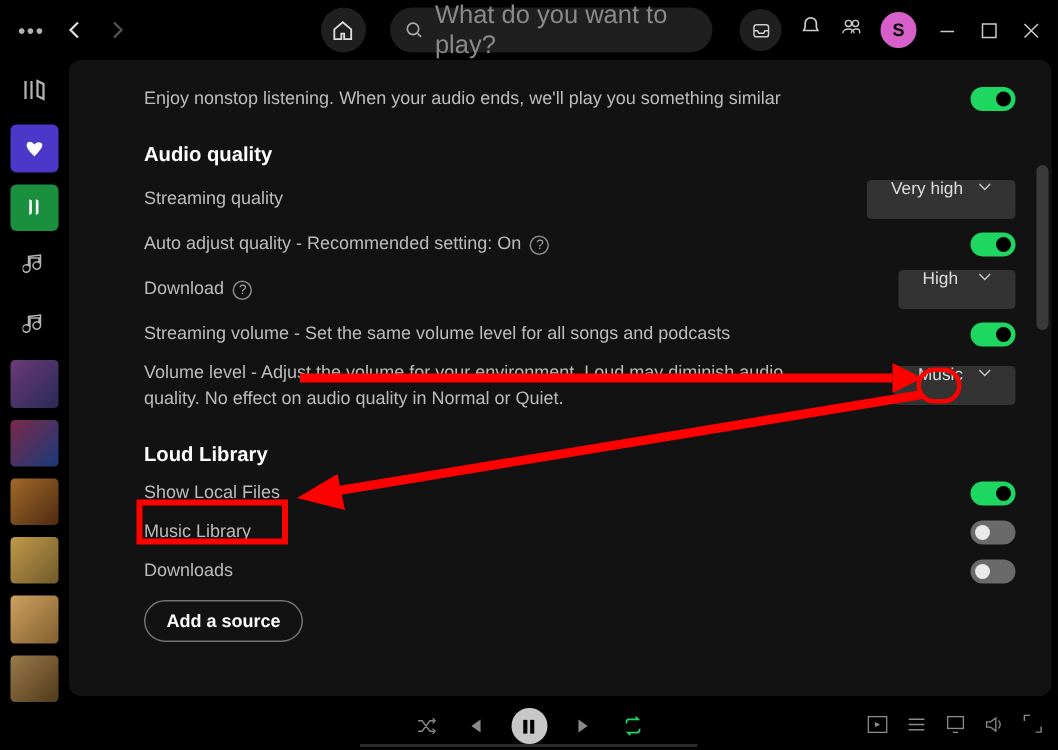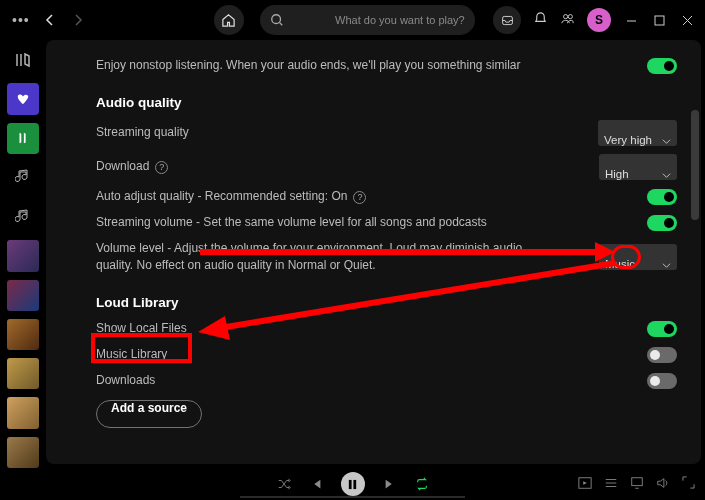--- a/index.html
+++ b/index.html
@@ -5,21 +5,21 @@
   * { margin: 0; padding: 0; box-sizing: border-box; }
   html, body { width: 705px; height: 500px; overflow: hidden; background:#000; font-family: -apple-system, "Segoe UI", Helvetica, Arial, sans-serif; color:#b3b3b3; }
   .app { width:705px; height:500px; background:#000; position:relative; }
   
   .topbar { height:40px; display:flex; align-items:center; padding:0 10px; gap:8px; }
   .dots { color:#b3b3b3; font-size:14px; letter-spacing:1px; padding:0 2px;}
   .nav-btn { width:20px; height:20px; display:flex; align-items:center; justify-content:center; color:#b3b3b3; cursor:pointer;}
   .nav-btn.disabled { color:#555;}
   .spacer-sm{width:110px;}
   .circle-btn { width:30px; height:30px; border-radius:50%; background:#1f1f1f; display:flex; align-items:center; justify-content:center; color:#dcdcdc; }
-  .search { flex: 0 0 215px; height:30px; background:#1f1f1f; border-radius:16px; display:flex; align-items:center; padding:0 10px; gap:8px; color:#8a8a8a; font-size:11px; margin-left:8px;justify-content:space-between;}
+  .search { flex: 0 0 215px; height:30px; background:#1f1f1f; border-radius:16px; display:flex; align-items:center; padding:0 10px; gap:8px; color:#8a8a8a; font-size:17px; margin-left:8px;justify-content:space-between;}
   .top-right { margin-left:auto; display:flex; align-items:center; gap:12px;}
   .avatar { width:24px; height:24px; border-radius:50%; background:#d65fc9; color:#000; font-weight:700; font-size:12px; display:flex; align-items:center; justify-content:center;}
   .win-btn { width:16px; height:16px; display:flex; align-items:center; justify-content:center; color:#b3b3b3;}
   
   .body { position:absolute; top:40px; bottom:32px; left:0; right:0; display:flex;}
   .sidebar { width:46px; background:#000; display:flex; flex-direction:column; align-items:center; padding-top:4px; gap:8px;}
   .side-item { width:32px; height:32px; border-radius:4px; display:flex; align-items:center; justify-content:center; color:#b3b3b3; font-size:16px;}
   .side-item.active { background:#4b37c8; color:#fff;}
   .side-item.green { background:#1a8f3d; color:#fff;}
   .side-thumb { width:32px; height:32px; border-radius:3px; background:linear-gradient(135deg,#6b3a7a,#2a2a55);}
@@ -33,23 +33,23 @@
   .content { position:absolute; inset:0; padding:0 24px 0 50px;}
   .section-title { color:#fff; font-weight:700; font-size:13.5px; margin-top:16px; margin-bottom:6px;}
   .cut-title { color:#fff; font-weight:700; font-size:13.5px; margin-top:-3px; margin-bottom:4px; height:12px; overflow:hidden; line-height:0px; position:relative;}
   .row { display:flex; align-items:center; justify-content:space-between; min-height:26px; padding:4px 0;}
   .row .label { font-size:12px; color:#bcbcbc; line-height:1.45; max-width:430px;}
   .toggle { width:30px; height:16px; border-radius:10px; background:#1ed760; position:relative; cursor:pointer;}
   .toggle::after{content:""; position:absolute; width:10px; height:10px; border-radius:50%; background:#000; top:3px; right:3px;}
   .toggle.off { background:#6a6a6a;}
   .toggle.off::after{ right:auto; left:3px; background:#000;}
   .toggle.off-white::after{background:#eaeaea;}
-  .select { height:26px; min-width:78px; background:#333; color:#ddd; font-size:11.5px; border-radius:3px; display:flex; align-items:flex-end; justify-content:space-between; padding:0 6px; gap:10px; cursor:pointer;}
+  .select { height:26px; min-width:78px; background:#333; color:#ddd; font-size:11.5px; border-radius:3px; display:flex; align-items:flex-start; justify-content:space-between; padding:0 16px; gap:10px; cursor:pointer;}
   .help-icon { display:inline-flex; width:13px;height:13px;border:1px solid #888;border-radius:50%;align-items:center;justify-content:center;font-size:9px;color:#aaa;margin-left:6px;}
-  .source-btn { display:inline-flex; height:28px; padding:0 14px; border:1px solid #727272; border-radius:16px; color:#fff; font-size:12px; font-weight:700; background:transparent; cursor:pointer; margin-top:6px; margin-bottom:4px;}
+  .source-btn { display:inline-flex; align-items:center; height:28px; padding:0 14px; border:1px solid #727272; border-radius:16px; color:#fff; font-size:12px; font-weight:700; background:transparent; cursor:pointer; margin-top:6px; margin-bottom:4px;}
   
   .scroll-thumb{position:absolute; right:2px; top:70px; width:8px; height:110px; background:#3a3a3a; border-radius:4px;}
   
   .player { position:absolute; left:0; right:0; bottom:0; height:32px; background:#000; display:flex; align-items:center; justify-content:center; gap:18px;}
   .pbtn{color:#8a8a8a; display:flex;align-items:center;justify-content:center;}
   .play-btn{width:24px;height:24px;border-radius:50%;background:#c7c7c7;color:#000;display:flex;align-items:center;justify-content:center;}
   .player-right{position:absolute; right:10px; bottom:0; height:32px; display:flex; align-items:center; gap:12px; color:#8a8a8a; font-size:12px;}
   .progress{position:absolute; left:240px; right:240px; bottom:2px; height:2px; background:#2a2a2a;}
   
   .annot-circle{position:absolute; width:30px; height:24px; border:3px solid #ff0000; border-radius:14px; pointer-events:none;}
@@ -171,31 +171,31 @@
       <div class="row">
         <div class="label">Streaming quality</div>
         <div class="select">
               <span>Very high</span>
               <svg width="9" height="9" viewBox="0 0 10 10">
                 <path d="M1 3l4 4 4-4" stroke="#ccc" fill="none"></path>
               </svg>
             </div>
       </div>
       <div class="row">
+        <div class="label"><span>Auto adjust quality - Recommended setting: On</span><span class="help-icon">?</span></div>
+        <div class="toggle"></div>
+      </div>
+      <div class="row">
         <div class="label"><span>Download</span><span class="help-icon">?</span></div>
         <div class="select">
               <span>High</span>
               <svg width="9" height="9" viewBox="0 0 10 10">
                 <path d="M1 3l4 4 4-4" stroke="#ccc" fill="none"></path>
               </svg>
             </div>
-      </div>
-      <div class="row">
-        <div class="label"><span>Auto adjust quality - Recommended setting: On</span><span class="help-icon">?</span></div>
-        <div class="toggle"></div>
       </div>
       <div class="row">
         <div class="label">Streaming volume - Set the same volume level for all songs and podcasts</div>
         <div class="toggle"></div>
       </div>
       <div class="row">
         <div class="label">Volume level - Adjust the volume for your environment. Loud may diminish audio quality. No effect on audio quality in Normal or Quiet.</div>
         <div class="select">
               <span>Music</span>
               <svg width="9" height="9" viewBox="0 0 10 10">

